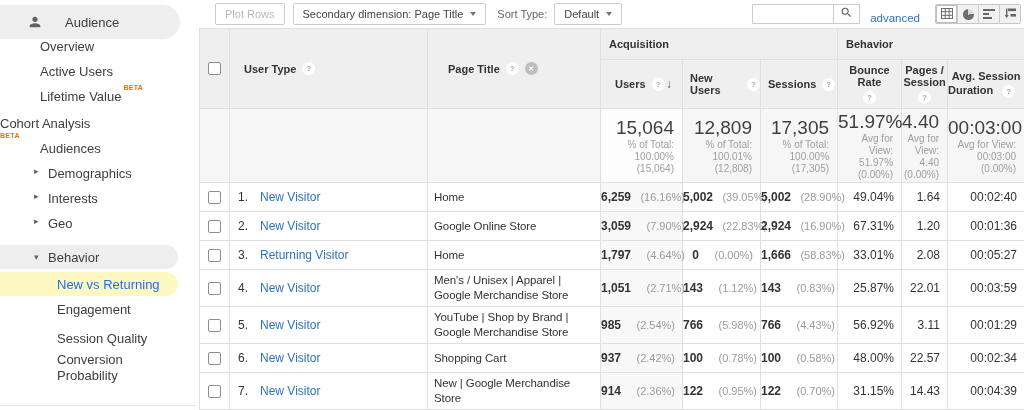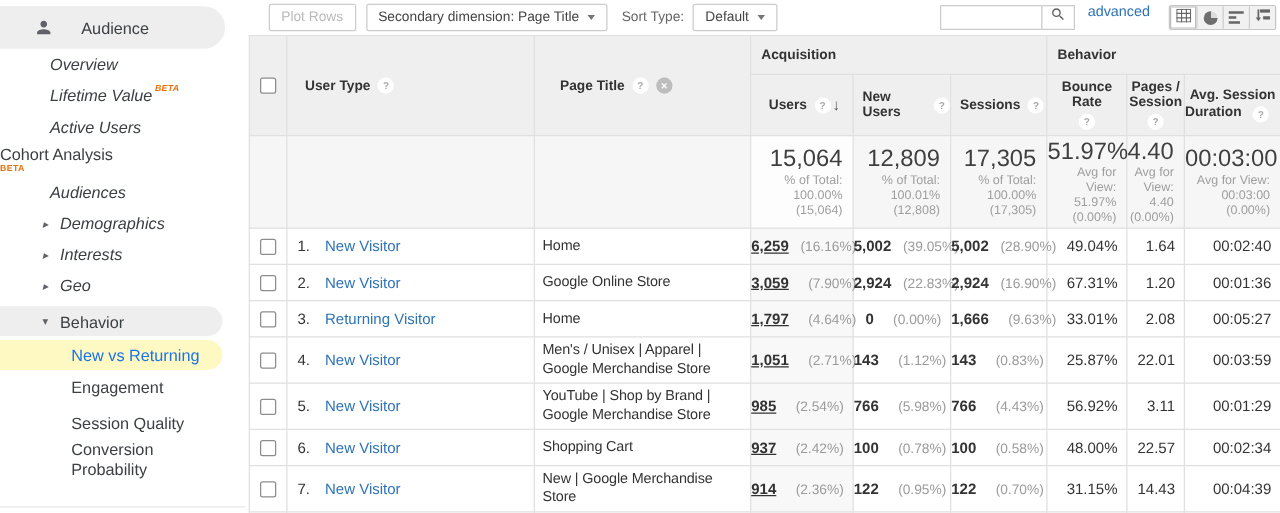--- a/index.html
+++ b/index.html
@@ -5,21 +5,21 @@
   * { margin:0; padding:0; box-sizing:border-box; }
   html,body { width:1024px; height:410px; overflow:hidden; background:#fff;
               font-family:"Liberation Sans", sans-serif; color:#3c4043; }
 
   
   .sidebar { position:absolute; left:0; top:0; width:196px; height:410px; background:#fff; }
   .sidebar::after { content:""; position:absolute; bottom:4px; left:0; right:0; border-bottom:1px solid #e8e8e8; }
   .sb-pill { height:34px; margin:5px 16px 0 0; background:#eeeeee; border-radius:0 17px 17px 0;
              display:flex; align-items:center; font-size:13px; color:#3c4043; cursor:pointer; }
   .sb-pill .person-icon { margin-left:27px; margin-right:22px; display:flex; }
-  .sb-item { height:25px; display:flex; align-items:center; padding-left:40px; font-size:13px; color:#3c4043; cursor:pointer;font-style:italic; }
+  .sb-item { height:25px; display:flex; padding-left:40px; font-size:13px; color:#3c4043; cursor:pointer; }
   .sb-item.arrowed { padding-left:34px; }
   .sb-arrow { font-size:9px; color:#5f6368; width:9px; margin-right:5px; flex:0 0 auto; }
   .beta-sup { color:#e8710a; font-size:7px; font-weight:bold; position:relative; top:-5px; margin-left:2px; letter-spacing:.3px; }
   .sb-block { padding-top:3px; height:27px; cursor:pointer; }
   .sb-block .line { font-size:13px; line-height:14px; }
   .beta-line { color:#e8710a; font-size:7px; font-weight:bold; letter-spacing:.3px; line-height:9px; }
   .behavior-pill { height:24px; margin:4px 18px 0 0; background:#eeeeee; border-radius:0 12px 12px 0;
                    display:flex; align-items:center; padding-left:34px; font-size:13px; cursor:pointer; }
   .active-pill { height:24px; margin:3px 18px 1px 0; background:#fef9c3; border-radius:0 12px 12px 0;
                  display:flex; align-items:center; padding-left:57px; font-size:13px; color:#1a73e8; cursor:pointer; }
@@ -32,21 +32,21 @@
   .conv-block .wrap { width:85px; }
 
   
   .main { position:absolute; left:196px; top:0; right:0; height:308px; }
   .toolbar { height:28px; display:flex; align-items:center; padding-left:19px; }
   .btn { height:22px; border:1px solid #ccc; border-radius:2px; background:#fff; font-size:11px;
          color:#444; padding:0 9px; display:inline-flex; align-items:center; gap:7px; cursor:pointer; white-space:nowrap; }
   .btn.disabled { color:#b9b9b9; cursor:default; }
   .caret { width:0; height:0; border-left:3.5px solid transparent; border-right:3.5px solid transparent; border-top:4px solid #757575; }
   .sort-label { font-size:11px; color:#666; margin:0 7px 0 11px; }
-  .tb-right { margin-left:auto; display:flex; align-items:flex-start; margin-right:3px; }
+  .tb-right { margin-left:auto; display:flex; align-items:flex-end; margin-right:3px; }
   .search-input { width:82px; height:20px; border:1px solid #ccc; border-radius:1px; font-size:11px; padding:0 5px; outline:none; }
   .search-btn { width:27px; height:20px; border:1px solid #ccc; margin-left:-1px; background:#fff;
                 display:flex; align-items:center; justify-content:center; cursor:pointer; }
   .advanced { font-size:11.5px; color:#2e73b5; margin:0 15px 0 10px; text-decoration:none; cursor:pointer; }
   .view-group { display:flex; border:1px solid #c6c6c6; border-radius:2px; overflow:hidden; height:20px; }
   .view-btn { width:21px; display:flex; align-items:center; justify-content:center; background:#f1f1f1;
               border-left:1px solid #ccc; cursor:pointer; }
   .view-btn:first-child { border-left:none; }
   .view-btn.selected { background:#fff; box-shadow:inset 0 0 0 1px #bdbdbd; }
   .bars { display:flex; flex-direction:column; gap:2px; align-items:flex-start; }
@@ -80,47 +80,47 @@
   .cb { width:13px; height:13px; border:1px solid #8d8d8d; border-radius:2px; background:#fff; margin:0 auto; cursor:pointer; }
   td.tot { background:#f6f6f6; text-align:right; padding-right:8px; vertical-align:middle; }
   td.tot.hl { background:#fdfdfd; }
   .tot-val { font-size:19px; color:#3f3f3f; line-height:22px; }
   .tot-sub { font-size:10px; color:#9e9e9e; line-height:12px; }
   .ut-cell { padding-left:8px; font-size:12px; }
   .row-num { display:inline-block; width:22px; color:#333; }
   .dim-link { color:#2e73b5; text-decoration:none; cursor:pointer; }
   .pt-cell { padding:3px 6px; font-size:11.5px; letter-spacing:-.1px; line-height:15px; color:#333; }
   .num-cell { text-align:right; padding-right:7px; font-size:12px; color:#333; white-space:nowrap; }
-  .num-cell.shade { background:#f8f8f8;text-decoration:underline; }
+  .num-cell.shade { background:#f8f8f8; }
   .main-num { font-weight:bold; }
   .pct { display:inline-block; min-width:50px; text-align:right; color:#9b9b9b; font-size:11px; margin-left:4px; }
 </style>
 </head>
 <body>
 
 <aside class="sidebar">
   <div class="sb-pill">
     <span class="person-icon">
       <svg width="16" height="16" viewBox="0 0 24 24" fill="#5f6368">
           <path d="M12 12c2.21 0 4-1.79 4-4s-1.79-4-4-4-4 1.79-4 4 1.79 4 4 4zm0 2c-2.67 0-8 1.34-8 4v2h16v-2c0-2.66-5.33-4-8-4z"></path>
         </svg>
     </span>
     <span>Audience</span>
   </div>
 
   <div class="sb-item">
       <span>Overview</span>
     </div>
   <div class="sb-item">
+      <span>Active Users</span>
+    </div>
+  <div class="sb-item">
     <span>Lifetime Value</span>
       <span class="beta-sup">BETA</span>
   </div>
-  <div class="sb-item">
-      <span>Active Users</span>
-    </div>
   <div class="sb-block">
     <div class="line">Cohort Analysis</div>
     <div class="beta-line">BETA</div>
   </div>
   <div class="sb-item">
       <span>Audiences</span>
     </div>
   <div class="sb-item arrowed">
     <span class="sb-arrow">▸</span>
     <span>Demographics</span>
@@ -358,21 +358,21 @@
         <td class="num-cell">00:01:36</td>
       </tr>
       <tr class="h29">
         <td>
               <div class="cb"></div>
             </td>
         <td class="ut-cell"><span class="row-num">3.</span><a class="dim-link">Returning Visitor</a></td>
         <td class="pt-cell">Home</td>
         <td class="num-cell shade"><span class="main-num">1,797</span><span class="pct">(4.64%)</span></td>
         <td class="num-cell"><span class="main-num">0</span><span class="pct">(0.00%)</span></td>
-        <td class="num-cell"><span class="main-num">1,666</span><span class="pct">(9.63%)</span></td>
+        <td class="num-cell"><span class="main-num">1,666</span><span class="pct">(58.83%)</span></td>
         <td class="num-cell">33.01%</td>
         <td class="num-cell">2.08</td>
         <td class="num-cell">00:05:27</td>
       </tr>
       <tr class="h36">
         <td>
               <div class="cb"></div>
             </td>
         <td class="ut-cell"><span class="row-num">4.</span><a class="dim-link">New Visitor</a></td>
         <td class="pt-cell">Men's / Unisex | Apparel | Google Merchandise Store</td>

